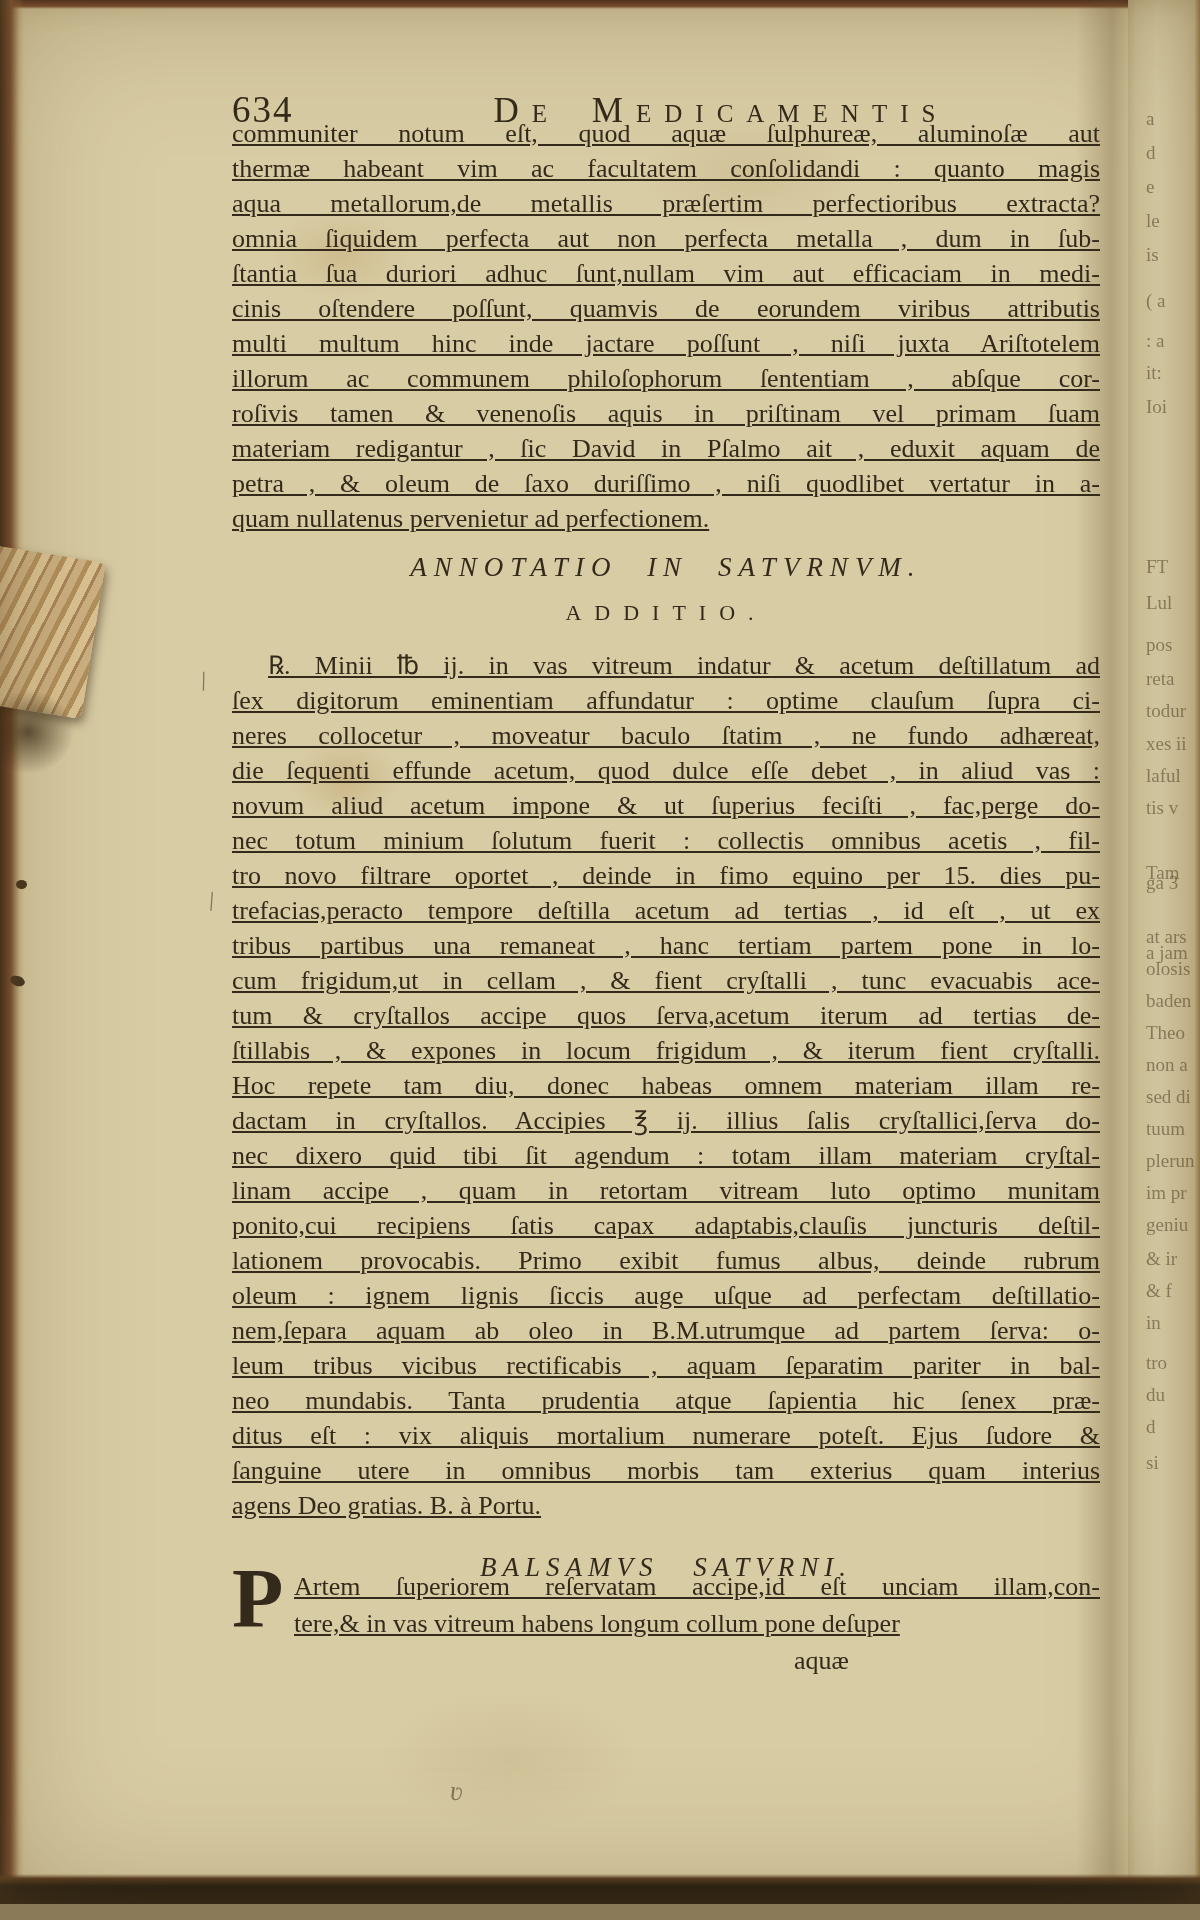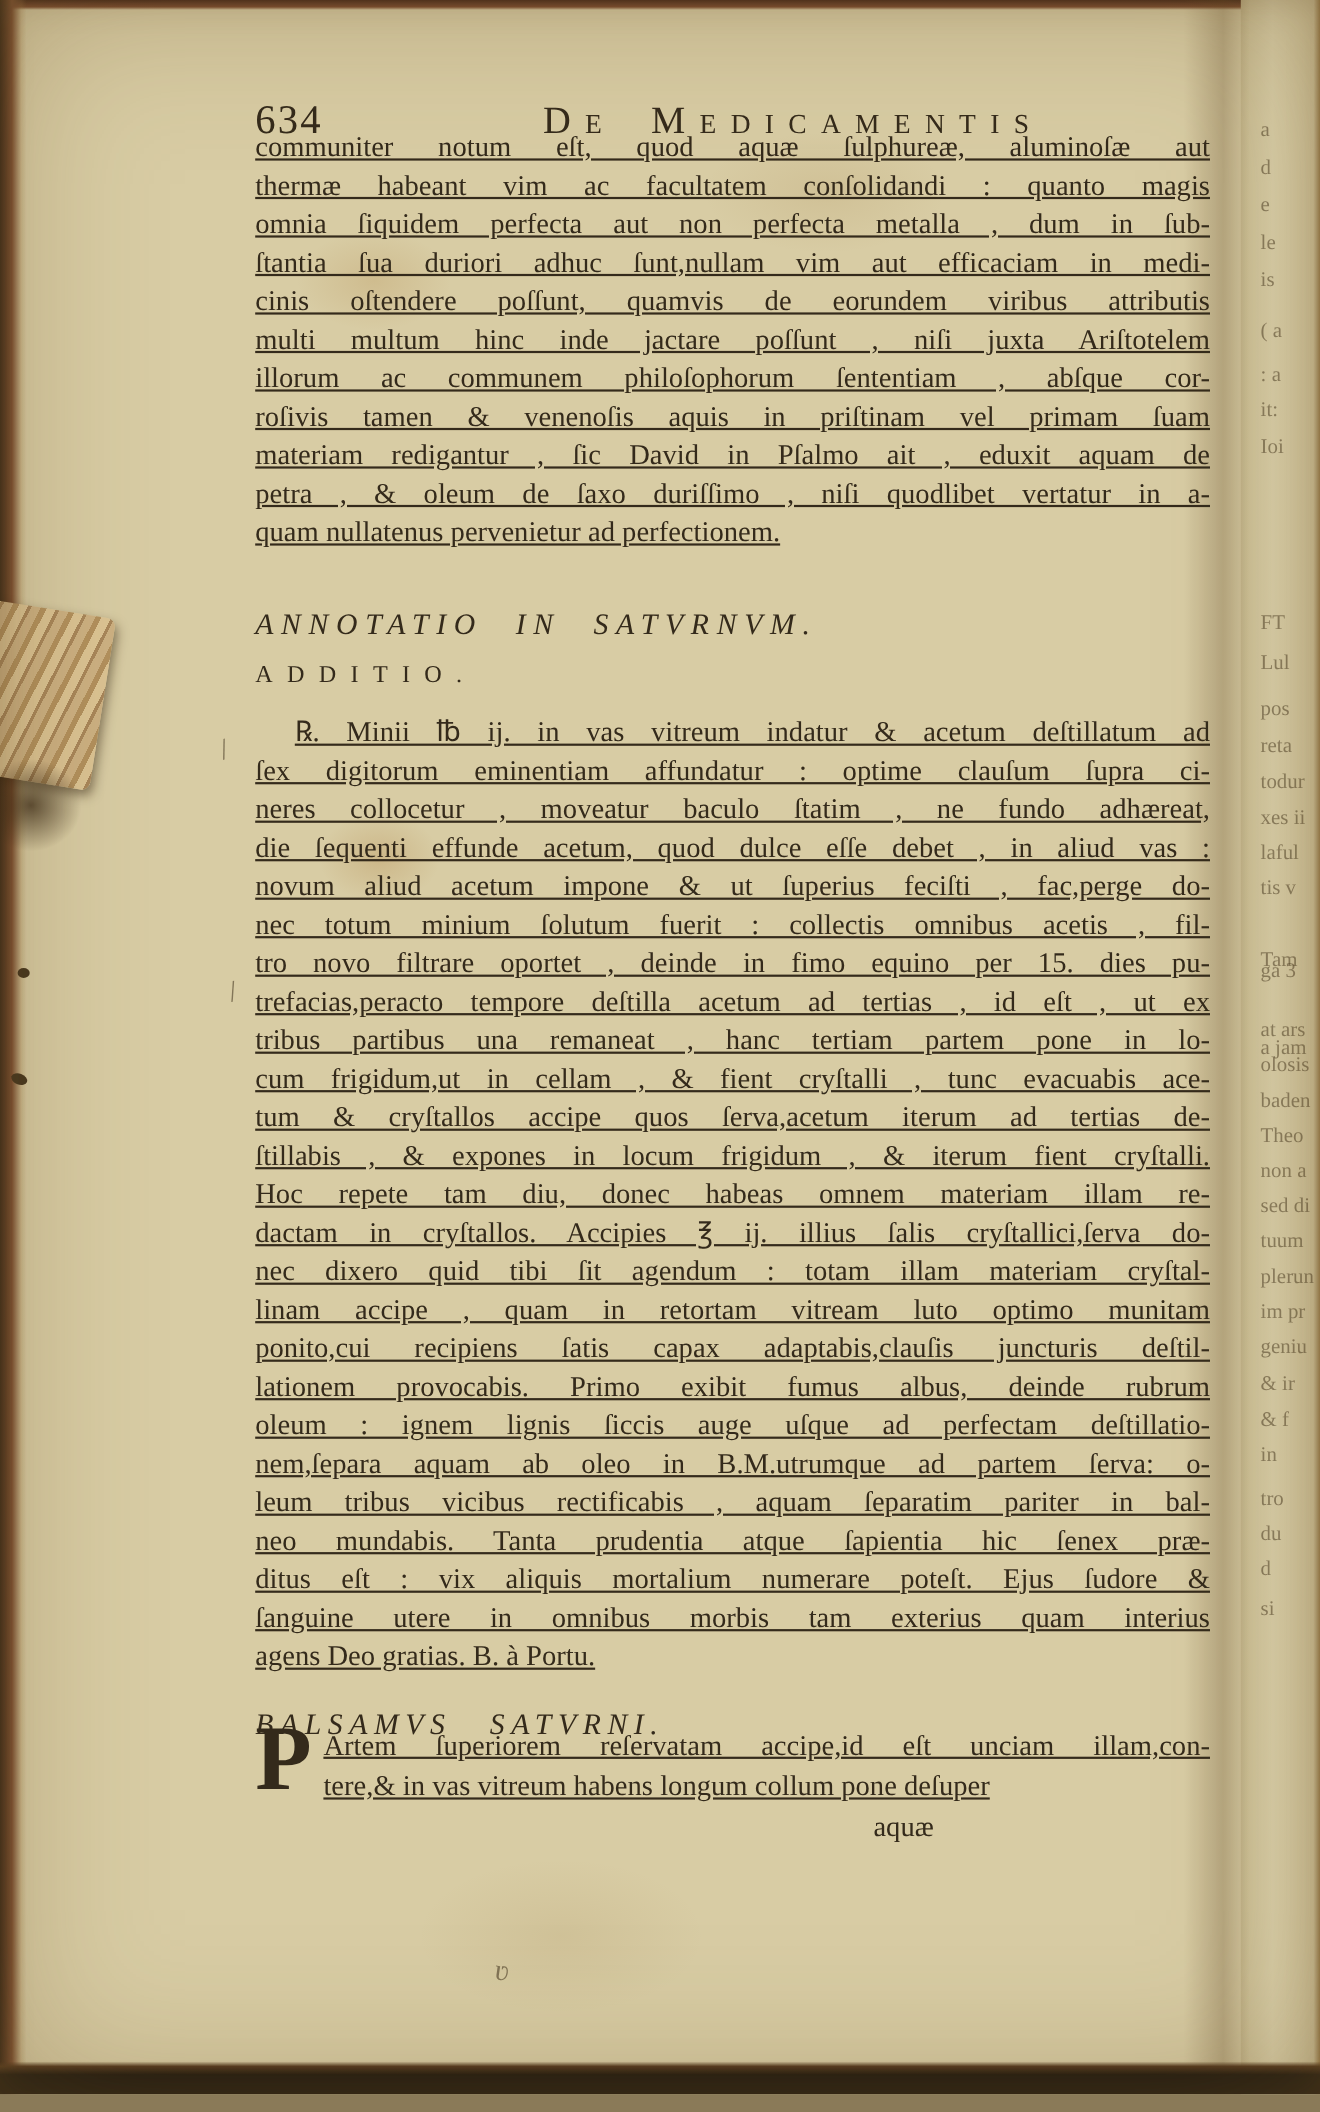--- a/index.html
+++ b/index.html
@@ -41,21 +41,21 @@
   
   .header-row{position:absolute;left:232px;top:88px;width:868px;display:flex;align-items:baseline;}
   .page-number{font-size:37px;letter-spacing:2px;width:170px;}
   .running-title{flex:1;text-align:center;font-variant:small-caps;font-size:35px;letter-spacing:13px;word-spacing:10px;}
   .para{position:absolute;left:232px;width:868px;font-size:26px;}
   .para .line{line-height:35px;text-align:justify;text-align-last:justify;white-space:normal;text-decoration:underline;}
   .para .line:last-child{text-align-last:left;}
   .p1{top:116px;}
   .p2{top:648px;}
   .p2 .line:first-child{text-indent:36px;}
-  .heading{position:absolute;left:232px;width:868px;text-align:left;font-family:Liberation Serif, serif;}
+  .heading{position:absolute;left:232px;width:868px;text-align:center;font-family:Liberation Serif, serif;}
   .h-annotatio{top:552px;font-style:italic;font-size:27px;letter-spacing:7px;word-spacing:16px;}
   .h-additio{top:600px;font-size:22px;letter-spacing:13px;}
   .h-balsamvs{top:1524px;font-style:italic;font-size:27px;letter-spacing:6px;word-spacing:22px;margin-top:28px;}
   .p3{top:1568px;padding-left:62px;width:806px;}
   .p3 .line{line-height:37px;}
   .dropcap{position:absolute;left:0;top:-6px;font-size:84px;line-height:74px;font-weight:bold;}
   .catchword-row{position:absolute;left:232px;top:1646px;width:868px;font-size:26px;}
   .catchword-row span{padding-left:562px;text-align:right;}
   
   .edge-frags{position:absolute;top:0;right:0;width:60px;height:100%;overflow:hidden;}
@@ -86,20 +86,21 @@
 
   <div class="header-row">
     <div class="page-number">634</div>
     <div class="running-title">De Medicamentis</div>
     <div style="width:60px"></div>
   </div>
 
   <div class="para p1">
       <div class="line">communiter notum eſt, quod aquæ ſulphureæ, aluminoſæ aut</div>
       <div class="line">thermæ habeant vim ac facultatem conſolidandi : quanto magis</div>
+      <div class="line">aqua metallorum,de metallis præſertim perfectioribus extracta?</div>
       <div class="line">omnia ſiquidem perfecta aut non perfecta metalla , dum in ſub-</div>
       <div class="line">ſtantia ſua duriori adhuc ſunt,nullam vim aut efficaciam in medi-</div>
       <div class="line">cinis oſtendere poſſunt, quamvis de eorundem viribus attributis</div>
       <div class="line">multi multum hinc inde jactare poſſunt , niſi juxta Ariſtotelem</div>
       <div class="line">illorum ac communem philoſophorum ſententiam , abſque cor-</div>
       <div class="line">roſivis tamen &amp; venenoſis aquis in priſtinam vel primam ſuam</div>
       <div class="line">materiam redigantur , ſic David in Pſalmo ait , eduxit aquam de</div>
       <div class="line">petra , &amp; oleum de ſaxo duriſſimo , niſi quodlibet vertatur in a-</div>
       <div class="line">quam nullatenus pervenietur ad perfectionem.</div>
     </div>

